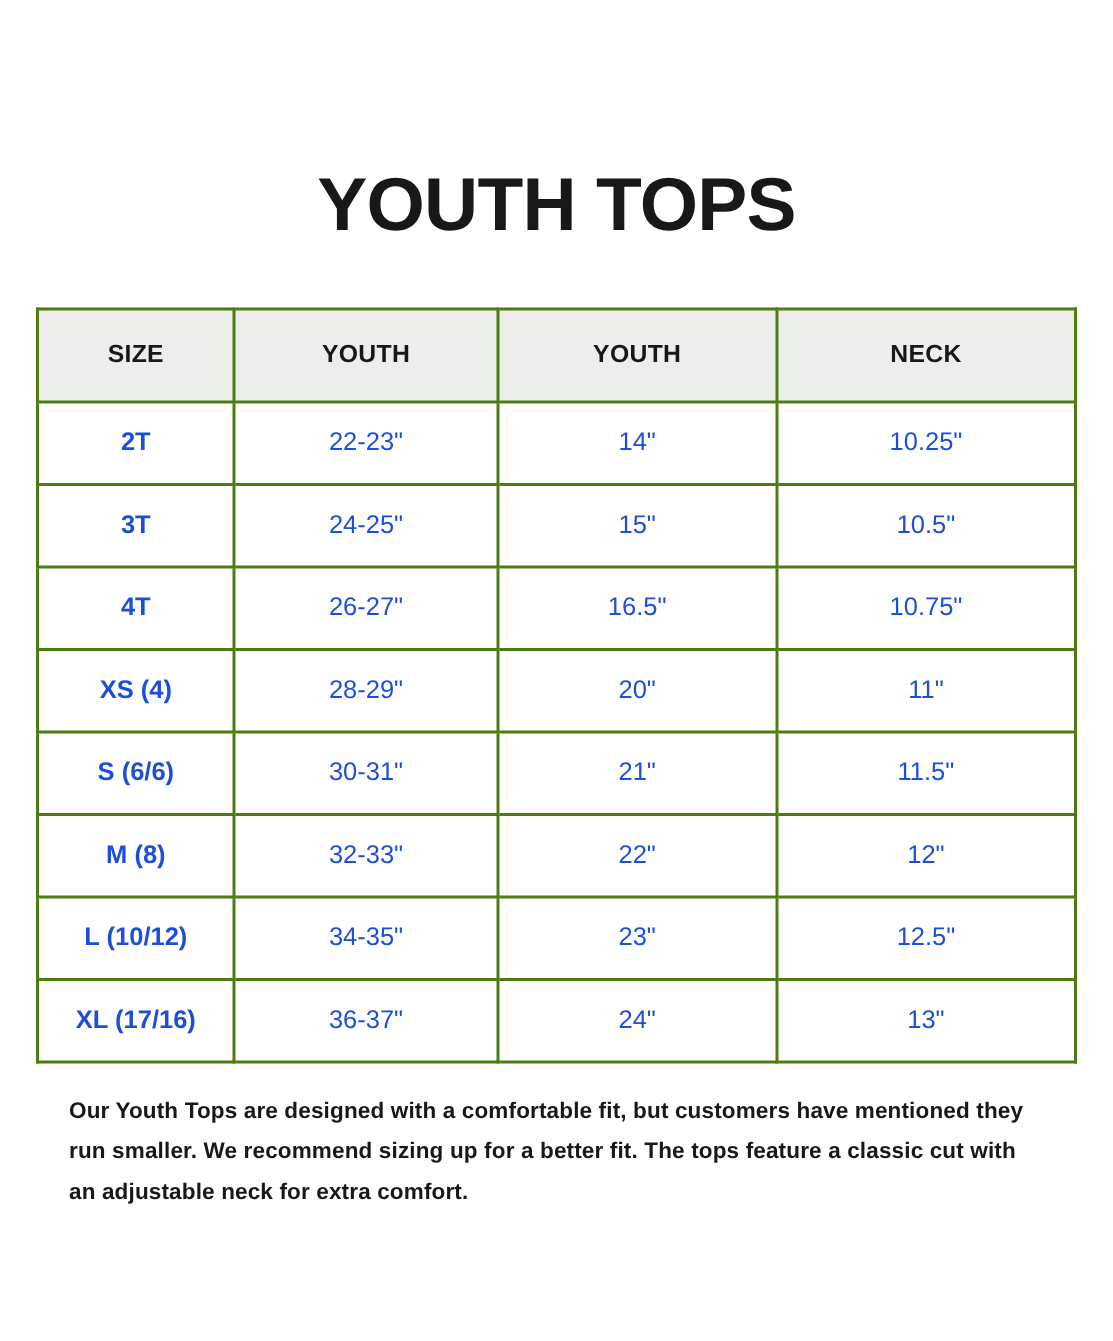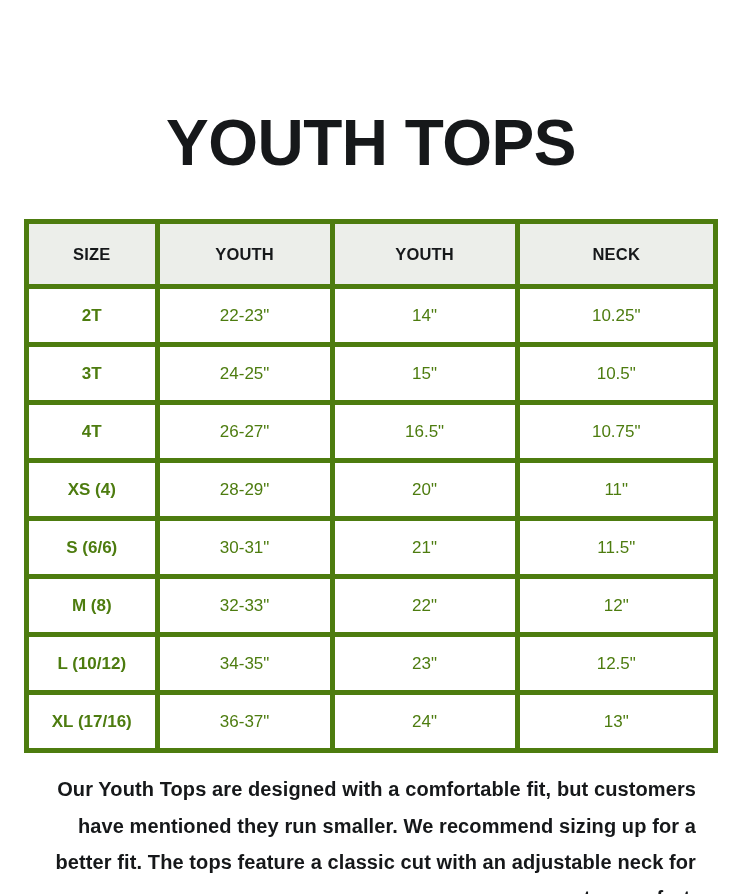--- a/index.html
+++ b/index.html
@@ -17,68 +17,68 @@
   .page {
     width: 742px;
     height: 894px;
     box-sizing: border-box;
     padding: 0 24px;
     display: flex;
     flex-direction: column;
   }
   .title {
     text-align: center;
-    font-size: 64px;
+    font-size: 50px;
     font-weight: 700;
     letter-spacing: -0.5px;
     color: #16181a;
     margin-top: 110px;
     margin-bottom: 0;
     line-height: 1.05;
   }
   .table-wrap {
     margin-top: 42px;
   }
   table.size-table {
     width: 100%;
     border-collapse: collapse;
     table-layout: fixed;
   }
   table.size-table th,
   table.size-table td {
-    border: 5px solid #4d7c0f;
+    border: 2px solid #4d7c0f;
     text-align: center;
     vertical-align: middle;
   }
   table.size-table thead th {
     background: #eceeea;
     font-size: 16.5px;
     font-weight: 700;
     color: #16181a;
     height: 58px;
     letter-spacing: 0.2px;
   }
   table.size-table tbody td {
     height: 51px;
     font-size: 17px;
-    color: #4d7c0f;
+    color: #1d4ed8;
     font-weight: 400;
   }
   table.size-table tbody td.size-cell {
     font-weight: 700;
     font-size: 17px;
   }
   col.c-size { width: 17.3%; }
   col.c-chest { width: 23.2%; }
   col.c-length { width: 24.5%; }
   col.c-neck { width: 26.3%; }
   .note {
     margin-top: 18px;
-    text-align: right;
-    font-size: 20px;
+    text-align: left;
+    font-size: 15px;
     font-weight: 700;
     line-height: 1.82;
     color: #16181a;
     padding: 0 22px;
     letter-spacing: 0.1px;
   }
 </style>
 </head>
 <body>
 

